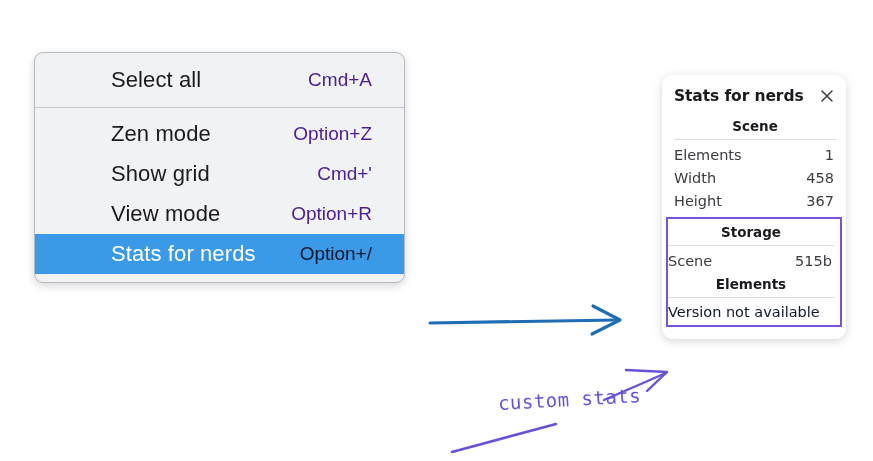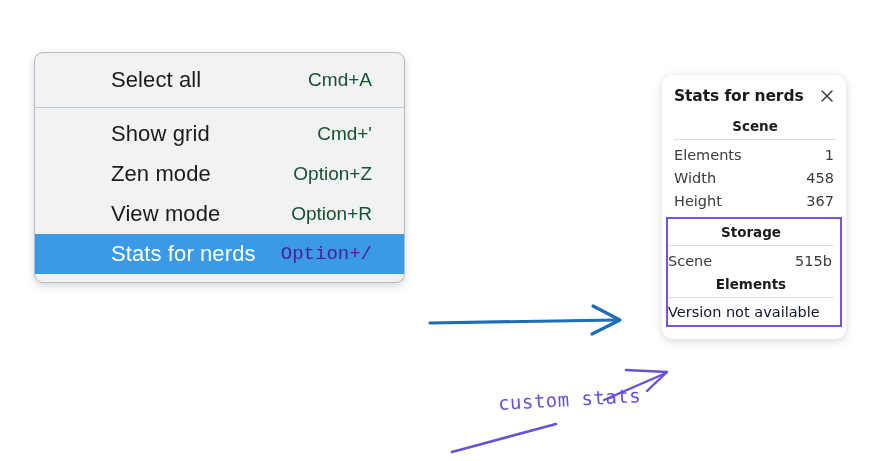--- a/index.html
+++ b/index.html
@@ -54,28 +54,28 @@
   }
   .menu-item .label {
     font-size: 22px;
     color: #1b1b1d;
     letter-spacing: 0.1px;
     white-space: nowrap;
     margin-left: 36px;
   }
   .menu-item .shortcut {
     font-size: 19px;
-    color: #14532d;
+    color: #4c1d95;
     white-space: nowrap;
   }
   .menu-item.selected {
     background: #3b9ae8;
   }
   .menu-item.selected .label { color: #ffffff; }
-  .menu-item.selected .shortcut { color: #4c1d95; font-family: Liberation Mono, monospace; }
+  .menu-item.selected .shortcut { color: #0f172a; }
 
   
   .stats-panel {
     position: absolute;
     left: 662px;
     top: 75px;
     width: 184px;
     background: #ffffff;
     border-radius: 11px;
     box-shadow: 0 2px 10px rgba(0,0,0,0.17);
@@ -172,26 +172,26 @@
       <div class="menu-item">
         <span class="label">Select all</span>
         <span class="shortcut">Cmd+A</span>
       </div>
     </div>
 
     <div class="menu-sep"></div>
 
     <div class="menu-group">
       <div class="menu-item">
+        <span class="label">Zen mode</span>
+        <span class="shortcut">Option+Z</span>
+      </div>
+      <div class="menu-item">
         <span class="label">Show grid</span>
         <span class="shortcut">Cmd+'</span>
-      </div>
-      <div class="menu-item">
-        <span class="label">Zen mode</span>
-        <span class="shortcut">Option+Z</span>
       </div>
       <div class="menu-item">
         <span class="label">View mode</span>
         <span class="shortcut">Option+R</span>
       </div>
       <div class="menu-item selected">
         <span class="label">Stats for nerds</span>
         <span class="shortcut">Option+/</span>
       </div>
     </div>

